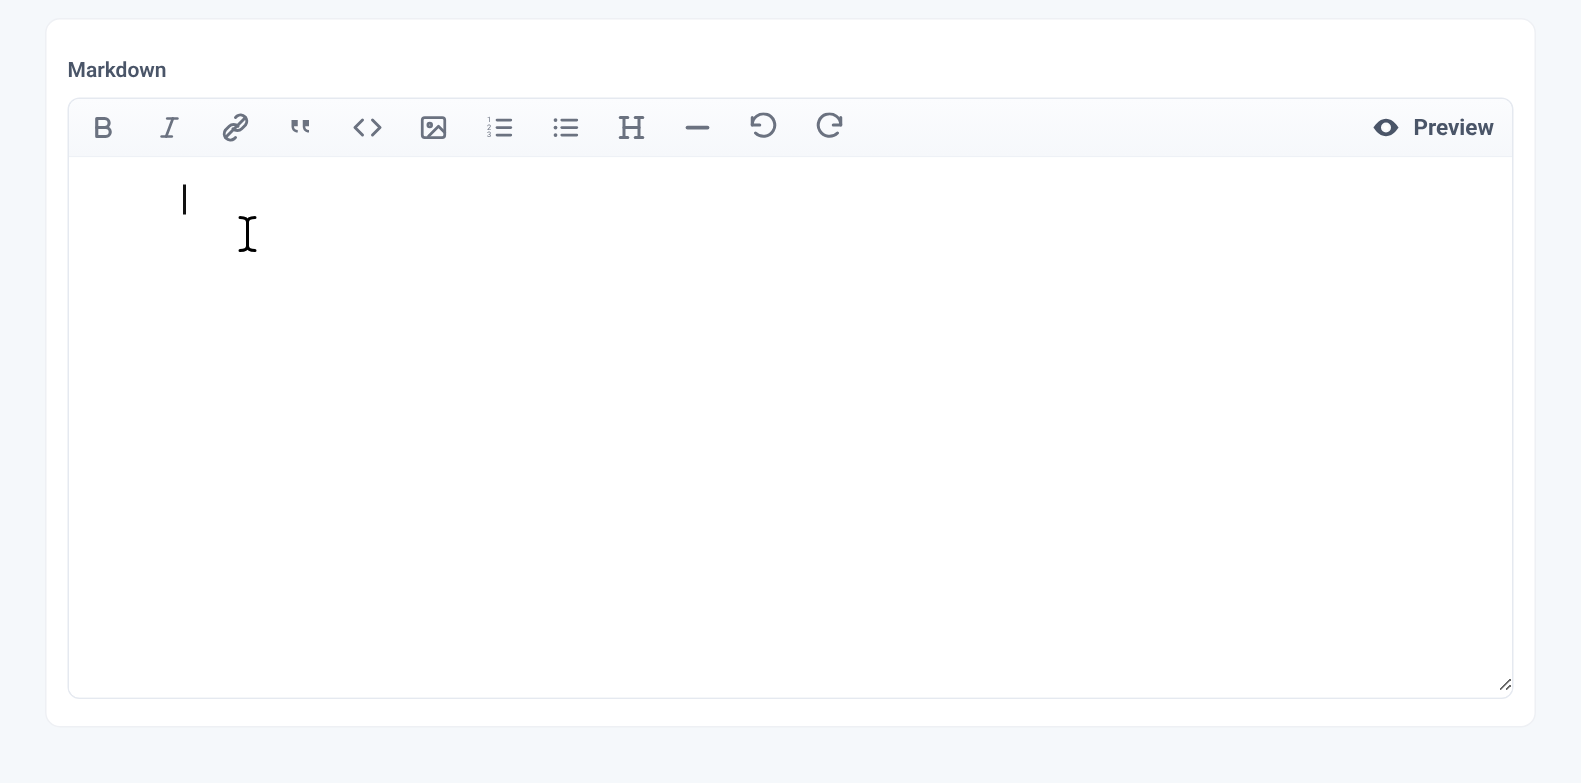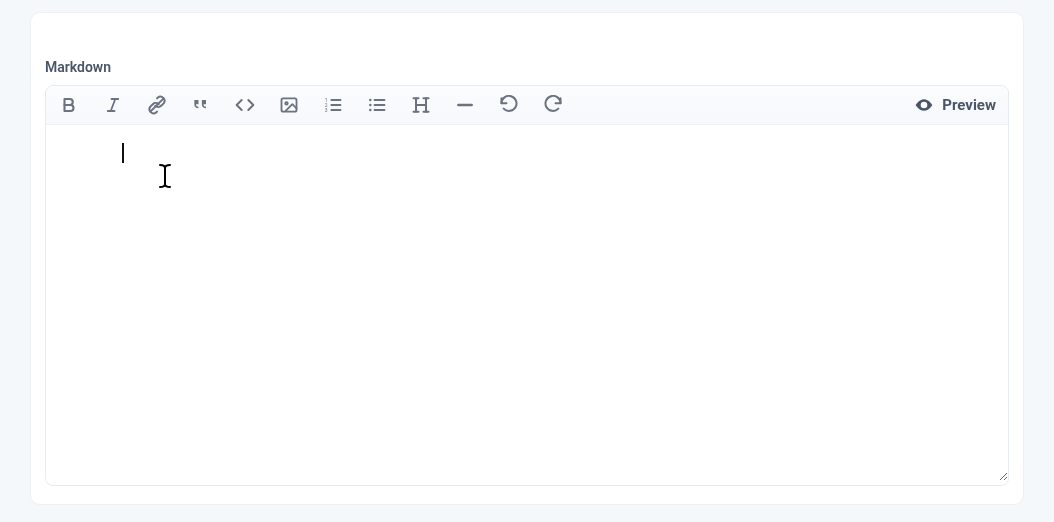--- a/index.html
+++ b/index.html
@@ -15,21 +15,20 @@
       border: 1px solid #eef0f4;
       border-radius: 10px;
       margin: 12px 30px 30px 30px;
       padding: 18px 14px 18px 14px;
     }
     .label {
       color: #4a5568;
       font-size: 14px;
       font-weight: 600;
       padding: 8px 0 10px 0;
-      margin-top: 20px;
     }
     .editor {
       border: 1px solid #e5e9f0;
       border-radius: 8px;
       overflow: hidden;
     }
     .toolbar {
       display: flex;
       align-items: center;
       padding: 8px 12px;

